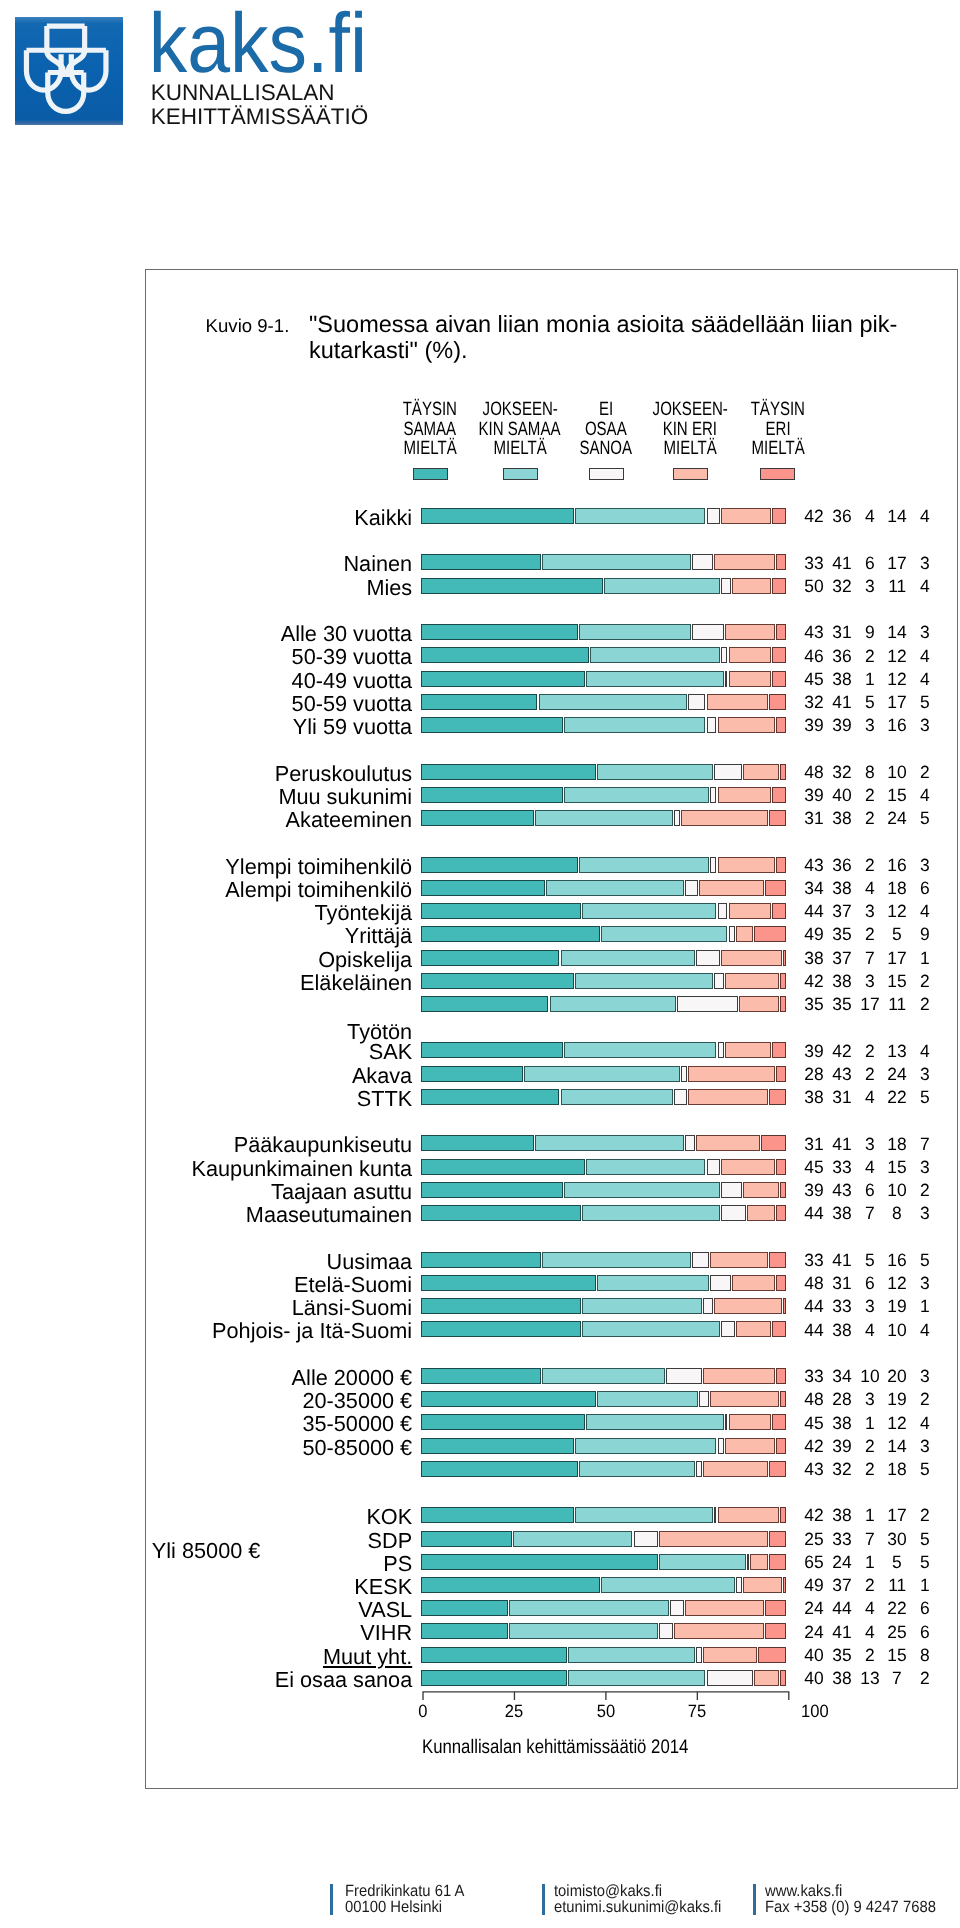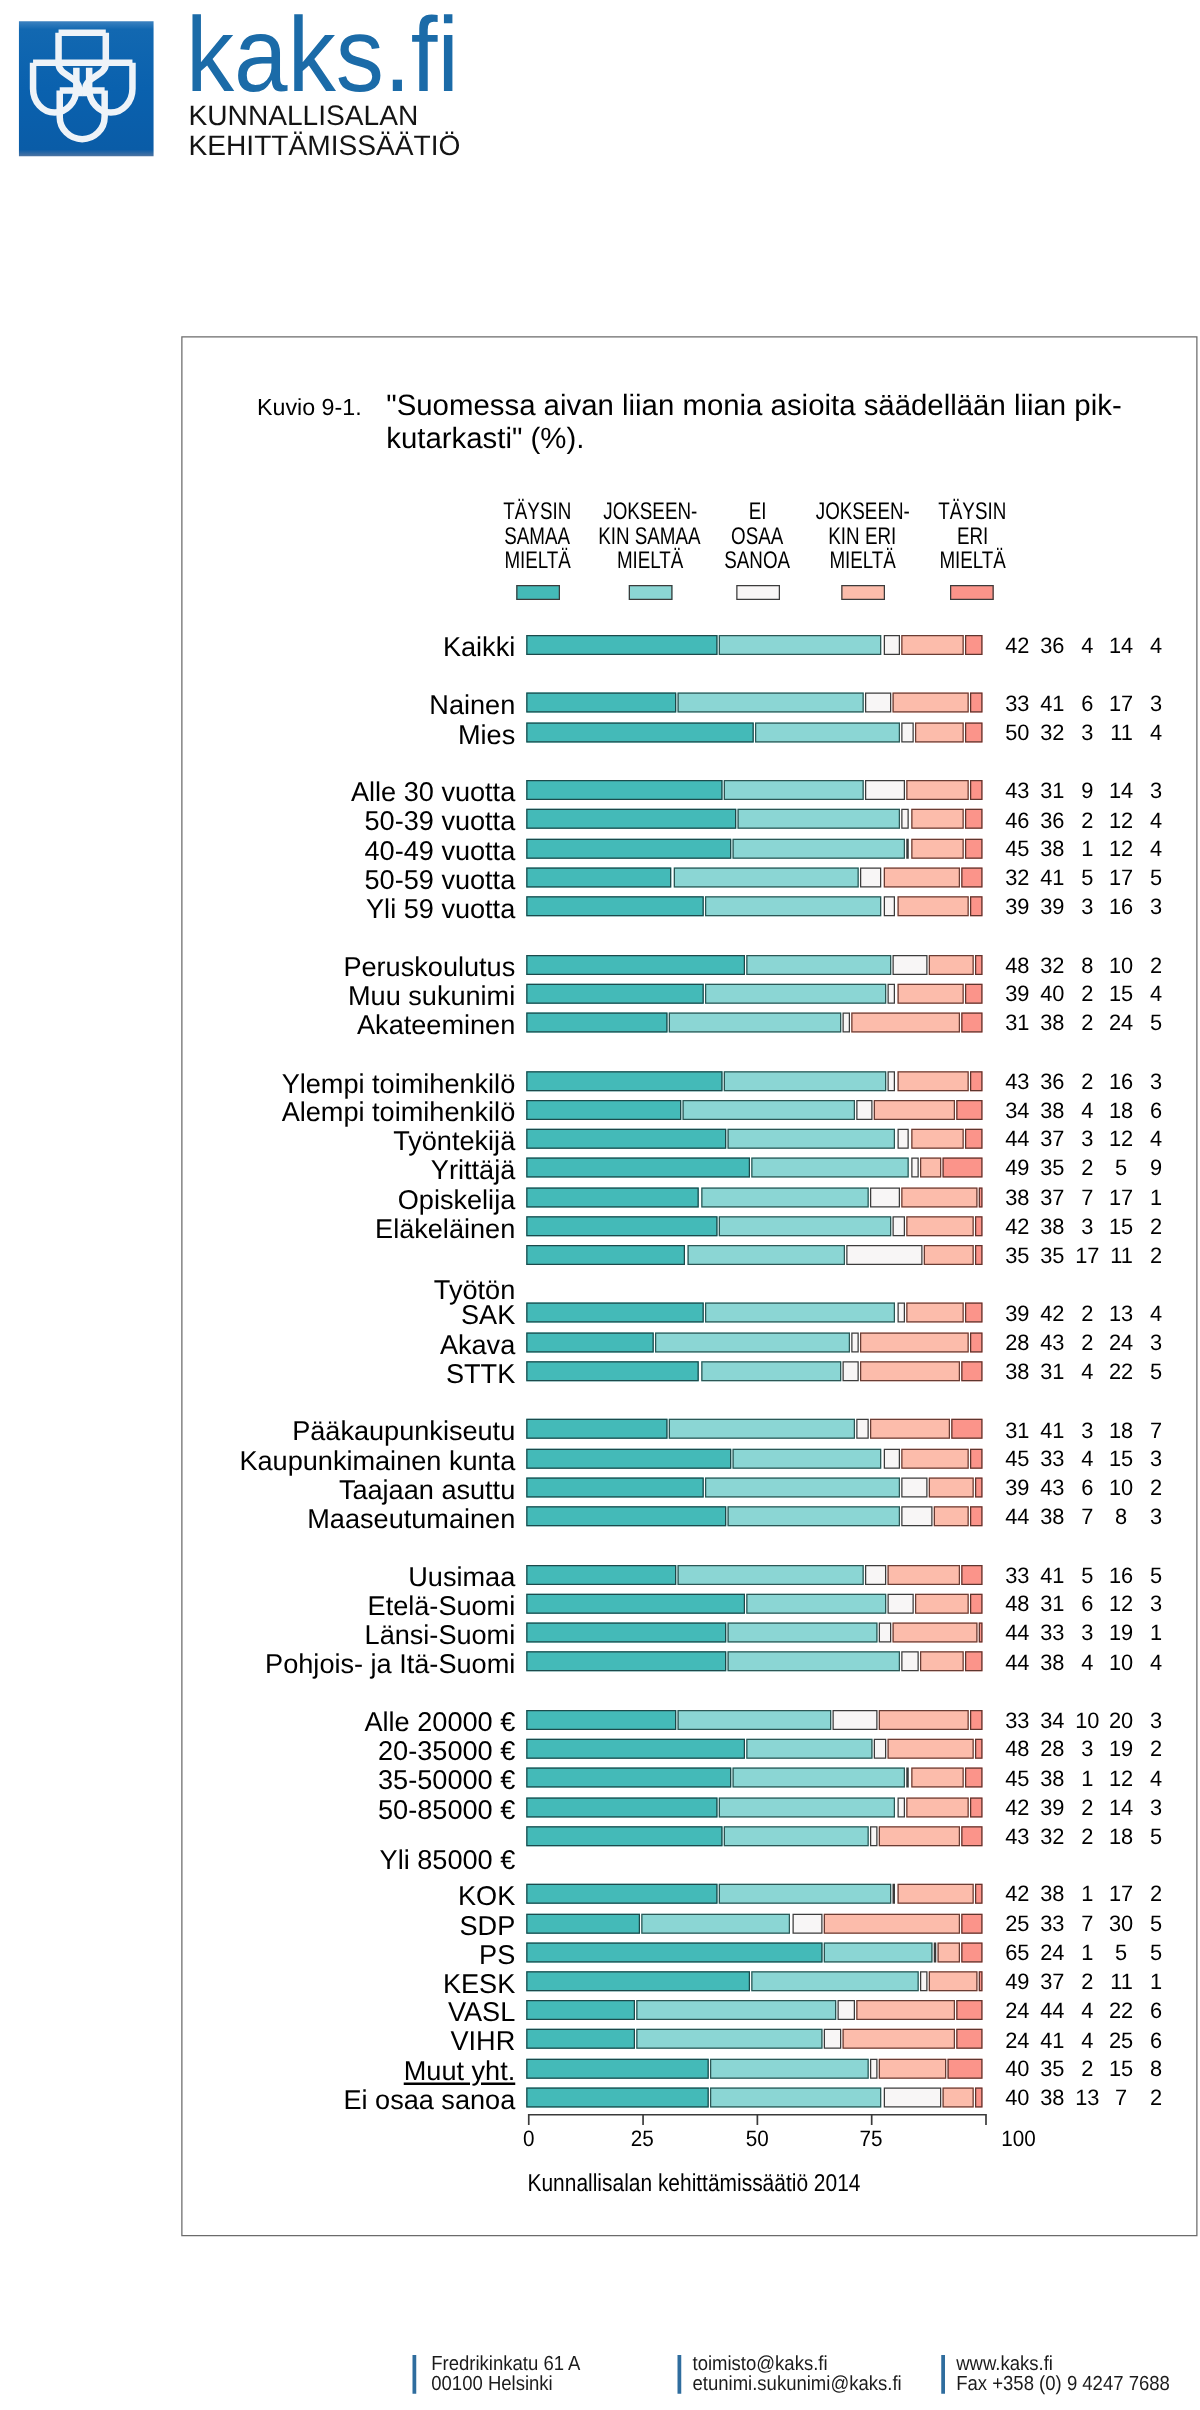--- a/index.html
+++ b/index.html
@@ -533,21 +533,21 @@
 <div class="seg" style="left:153.93px;width:141.33px;background:#8bd6d4;border-color:#2c5755;"></div>
 <div class="seg" style="left:296.36px;width:6.20px;background:#f8f6f6;border-color:#3c3c3c;"></div>
 <div class="seg" style="left:303.67px;width:50.03px;background:#fcbcab;border-color:#6a3d34;"></div>
 <div class="seg" style="left:354.79px;width:10.41px;background:#fb948a;border-color:#5d352e;"></div>
 </div>
 <div class="numcell" style="left:793.6px;top:1435.7px;"><span>42</span></div>
 <div class="numcell" style="left:821.5px;top:1435.7px;"><span>39</span></div>
 <div class="numcell" style="left:849.8px;top:1435.7px;"><span>2</span></div>
 <div class="numcell" style="left:877.2px;top:1435.7px;"><span>14</span></div>
 <div class="numcell" style="left:904.8px;top:1435.7px;"><span>3</span></div>
-<div class="row-label" style="top:1475px;width:412.2px;">Yli 85000 €</div>
+<div class="row-label" style="top:1538px;width:412.2px;text-align:center;">Yli 85000 €</div>
 <div class="bar" style="left:421.2px;top:1460.7px;width:365.2px;">
 <div class="seg" style="left:0.00px;width:156.49px;background:#44bab8;border-color:#1c4a4b;"></div>
 <div class="seg" style="left:157.59px;width:115.76px;background:#8bd6d4;border-color:#2c5755;"></div>
 <div class="seg" style="left:274.45px;width:6.20px;background:#f8f6f6;border-color:#3c3c3c;"></div>
 <div class="seg" style="left:281.75px;width:64.64px;background:#fcbcab;border-color:#6a3d34;"></div>
 <div class="seg" style="left:347.49px;width:17.71px;background:#fb948a;border-color:#5d352e;"></div>
 </div>
 <div class="numcell" style="left:793.6px;top:1458.9px;"><span>43</span></div>
 <div class="numcell" style="left:821.5px;top:1458.9px;"><span>32</span></div>
 <div class="numcell" style="left:849.8px;top:1458.9px;"><span>2</span></div>

